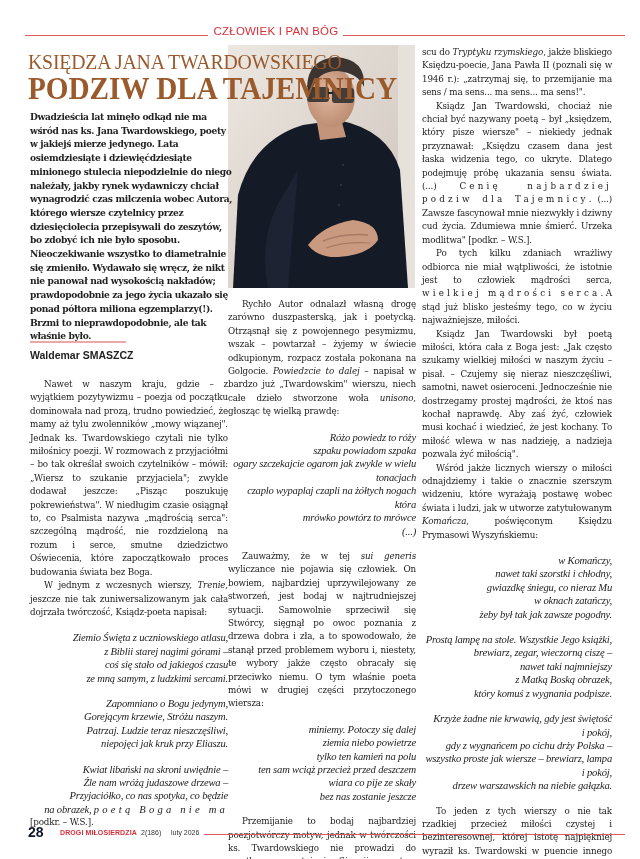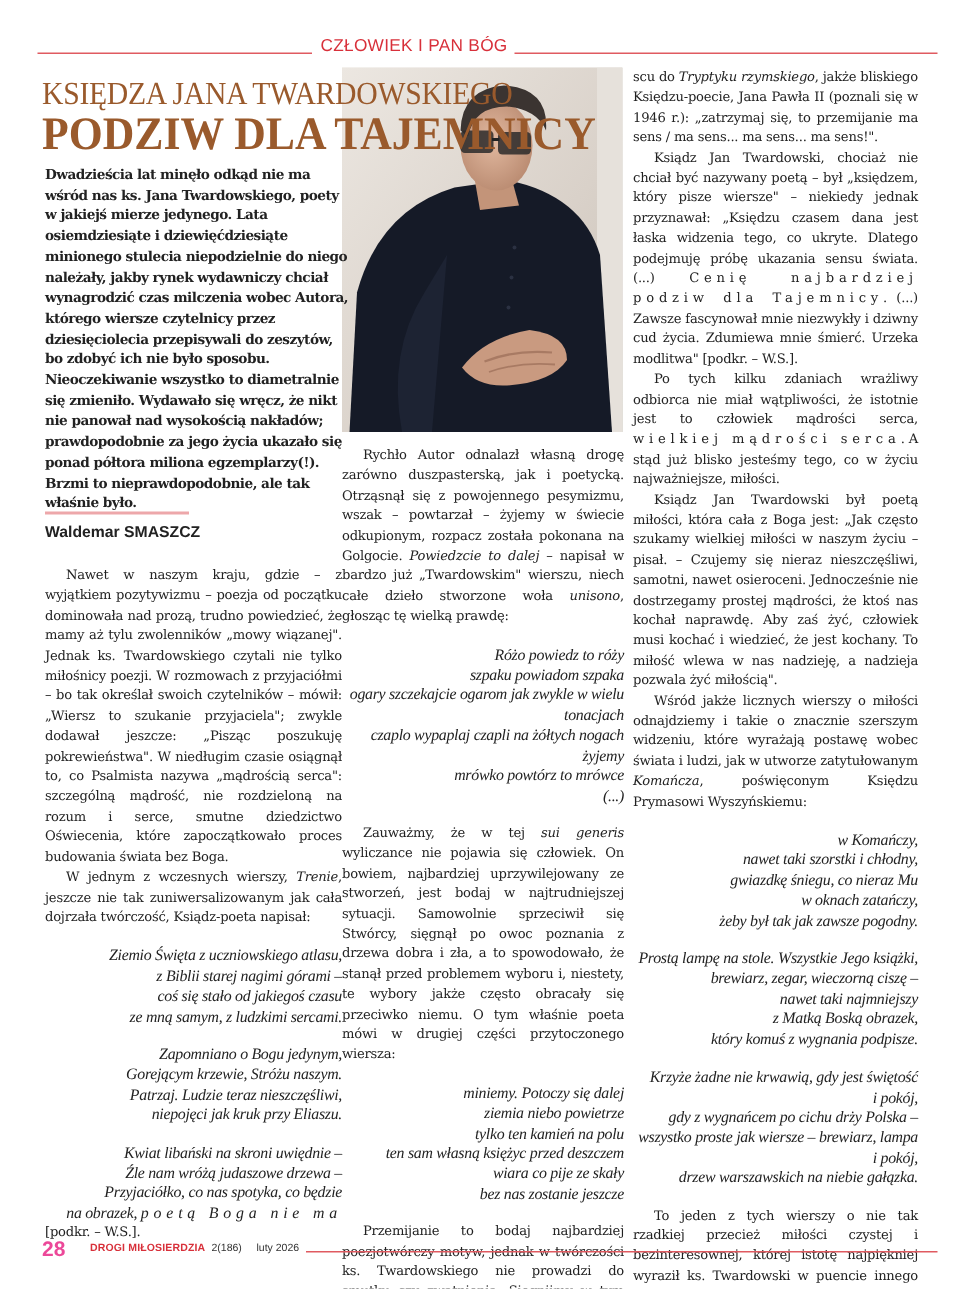--- a/index.html
+++ b/index.html
@@ -32,21 +32,21 @@
   .col .poem div { white-space:nowrap; }
   .col .spaced { letter-spacing:3.2px; }
   .col .ital { font-style:italic; }
   .col .right { text-indent:0; }
 
   .col1 { left:30px; top:378px; width:198px; }
   .col2 { left:228px; top:298px; width:188px; }
   .col3 { left:422px; top:46px; width:190px; }
 
   .footer { position:absolute; left:28px; top:826px; width:600px; height:16px; font-family:"Liberation Sans", sans-serif; }
-  .footer .page { position:absolute; left:0; top:-2px; font-size:14px; font-weight:bold; color:#ec4899; }
+  .footer .page { position:absolute; left:0; top:-2px; font-size:14px; font-weight:bold; color:#0f172a; }
   .footer .mag { position:absolute; left:32px; top:3px; font-size:7px; font-weight:bold; color:#d8303a; letter-spacing:0.1px; }
   .footer .issue { position:absolute; left:113px; top:3px; font-size:7px; color:#333; }
   .footer .date { position:absolute; left:143px; top:3px; font-size:7px; color:#333; }
   .footer .line { position:absolute; left:176px; top:8px; width:421px; height:1px; background:#e05a60; }
 </style>
 </head>
 <body>
 
 <div class="section-header">
   <div class="line l"></div>
@@ -130,30 +130,30 @@
 </div>
 
 <div class="col col2">
   <p><span>Rychło Autor odnalazł własną drogę zarówno duszpasterską, jak i poetycką. Otrząsnął się z powojennego pesymizmu, wszak – powtarzał – żyjemy w świecie odkupionym, rozpacz została pokonana na Golgocie. </span><span class="ital">Powiedzcie to dalej</span><span> – napisał w bardzo już „Twardowskim" wierszu, niech całe dzieło stworzone woła </span><span class="ital">unisono</span><span>, głosząc tę wielką prawdę:</span></p>
   <div class="poem">
     <div>Różo powiedz to róży</div>
     <div>szpaku powiadom szpaka</div>
     <div>ogary szczekajcie ogarom jak zwykle w wielu</div>
     <div>tonacjach</div>
     <div>czaplo wypaplaj czapli na żółtych nogach</div>
-    <div>żyjemy</div>
+    <div>która</div>
     <div>mrówko powtórz to mrówce</div>
     <div>(...)</div>
   </div>
   <p><span>Zauważmy, że w tej </span><span class="ital">sui generis</span><span> wyliczance nie pojawia się człowiek. On bowiem, najbardziej uprzywilejowany ze stworzeń, jest bodaj w najtrudniejszej sytuacji. Samowolnie sprzeciwił się Stwórcy, sięgnął po owoc poznania z drzewa dobra i zła, a to spowodowało, że stanął przed problemem wyboru i, niestety, te wybory jakże często obracały się przeciwko niemu. O tym właśnie poeta mówi w drugiej części przytoczonego wiersza:</span></p>
   <div class="poem">
     <div>miniemy. Potoczy się dalej</div>
     <div>ziemia niebo powietrze</div>
     <div>tylko ten kamień na polu</div>
-    <div>ten sam własną księżyc przed deszczem</div>
+    <div>ten sam wciąż przecież przed deszczem</div>
     <div>wiara co pije ze skały</div>
     <div>bez nas zostanie jeszcze</div>
   </div>
   <p>Przemijanie to bodaj najbardziej poezjotwórczy motyw, jednak w twórczości ks. Twardowskiego nie prowadzi do smutku czy zwątpienia. Sięgnijmy w tym miej-</p>
 </div>
 
 <div class="col col3">
   <p class="noind"><span>scu do </span><span class="ital">Tryptyku rzymskiego</span><span>, jakże bliskiego Księdzu-poecie, Jana Pawła II (poznali się w 1946 r.): „zatrzymaj się, to przemijanie ma sens / ma sens... ma sens... ma sens!".</span></p>
   <p><span>Ksiądz Jan Twardowski, chociaż nie chciał być nazywany poetą – był „księdzem, który pisze wiersze" – niekiedy jednak przyznawał: „Księdzu czasem dana jest łaska widzenia tego, co ukryte. Dlatego podejmuję próbę ukazania sensu świata. (...) </span><span class="spaced">Cenię najbardziej podziw dla Tajemnicy</span><span>. (...) Zawsze fascynował mnie niezwykły i dziwny cud życia. Zdumiewa mnie śmierć. Urzeka modlitwa" [podkr. – W.S.].</span></p>
   <p><span>Po tych kilku zdaniach wrażliwy odbiorca nie miał wątpliwości, że istotnie jest to człowiek mądrości serca, </span><span class="spaced">wielkiej mądrości serca</span><span>. A stąd już blisko jesteśmy tego, co w życiu najważniejsze, miłości.</span></p>

